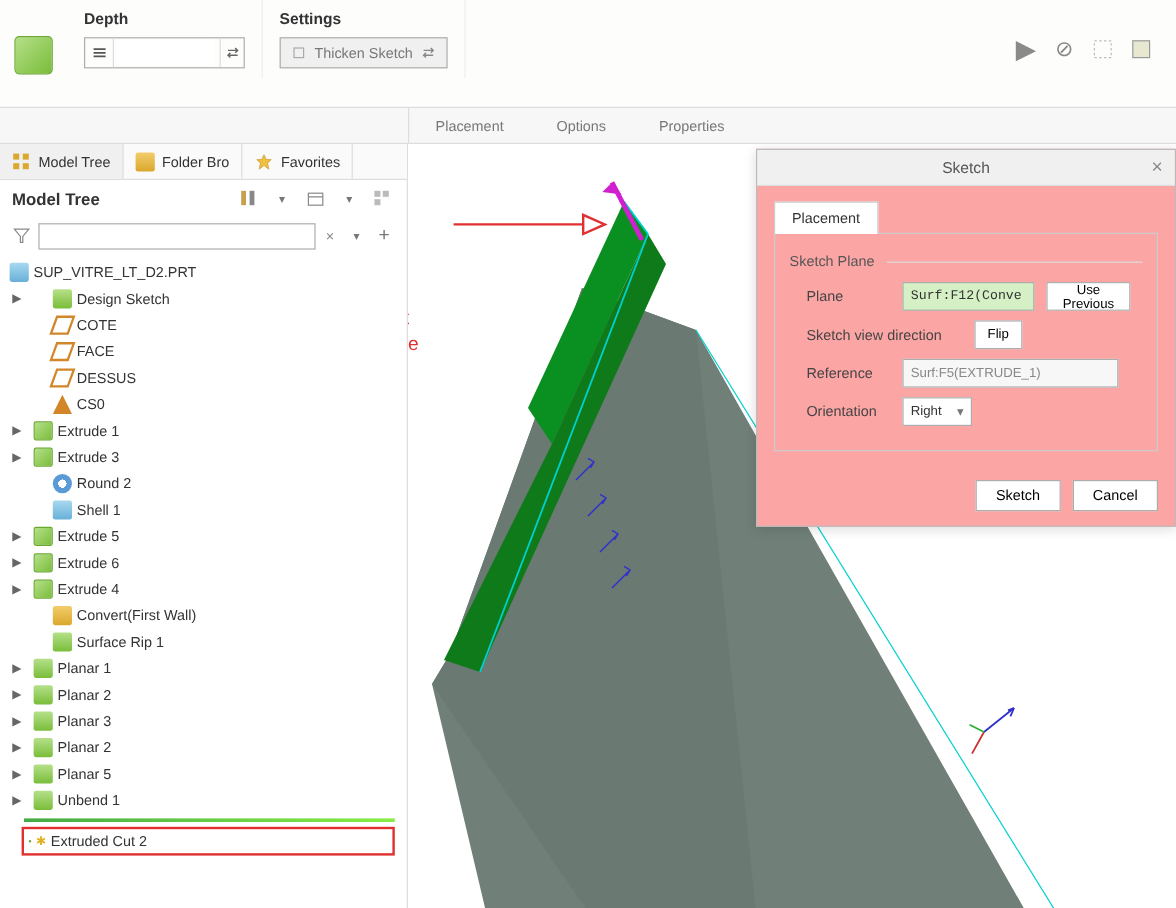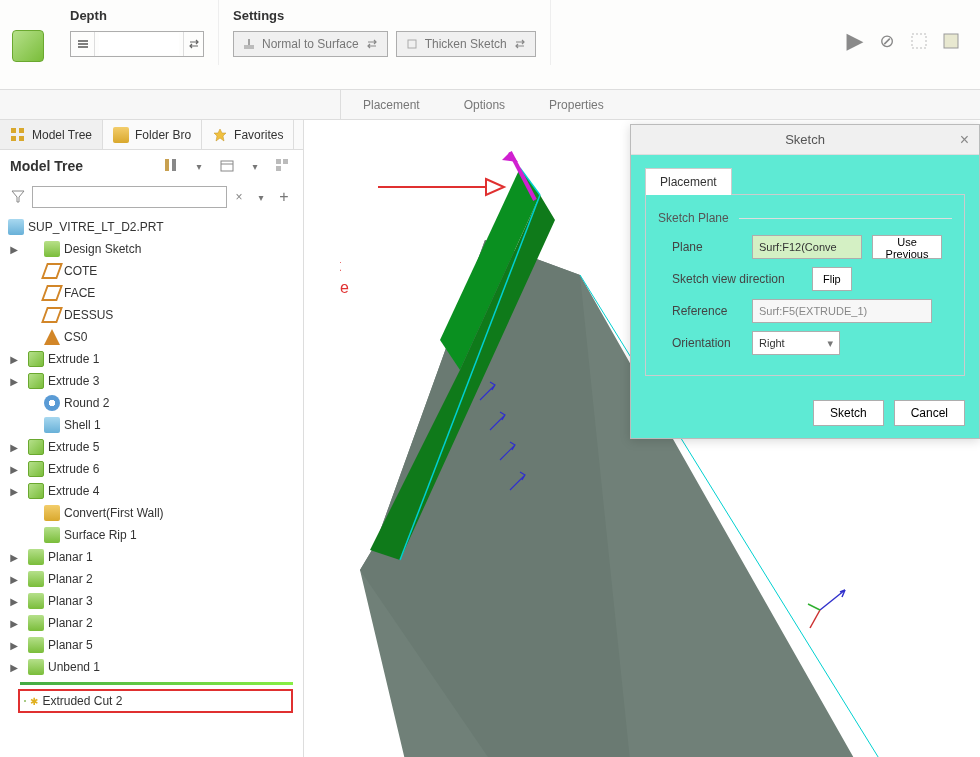--- a/index.html
+++ b/index.html
@@ -24,21 +24,21 @@
 .right-tools .ricn { width: 22px; height: 22px; display: flex; align-items: center; justify-content: center; color: #888; font-size: 18px; }
 .right-tools .play { color: #8a8a8a; font-size: 22px; }
 
 
 .subtab-row { height: 30px; background: #f7f7f7; display: flex; align-items: center; border-bottom: 1px solid #ddd; }
 .subtab-row .spacer { width: 340px; }
 .subtab-row .subtab { padding: 0 22px; height: 100%; display: flex; align-items: center; color: #777; cursor: pointer; }
 .subtab-row .subtab.first { border-left: 1px solid #ddd; }
 
 
-.left-panel { position: absolute; left: 0; top: 120px; width: 304px; bottom: 0; background: #fff; border-right: 1px solid #ddd; }
+.left-panel { position: absolute; left: 0; top: 120px; width: 340px; bottom: 0; background: #fff; border-right: 1px solid #ddd; }
 .panel-tabs { display: flex; background: #fafafa; border-bottom: 1px solid #ddd; height: 30px; }
 .panel-tabs .ptab { display: flex; align-items: center; gap: 6px; padding: 0 10px; font-size: 12px; border-right: 1px solid #ddd; color: #333; }
 .panel-tabs .ptab:first-child { background: #f0f0f0; }
 .ptab .ticon { width: 16px; height: 16px; }
 .ticon.folder { background: linear-gradient(#f3cd6b,#d9a82d); border-radius: 2px; }
 
 .tree-header { display: flex; align-items: center; padding: 6px 10px; gap: 8px; }
 .tree-title { font-weight: bold; font-size: 14px; flex: 1; }
 .th-icon { width: 20px; height: 20px; display: flex; align-items: center; justify-content: center; color: #777; font-size: 10px; }
 
@@ -69,36 +69,36 @@
 .insert-line { height: 3px; background: linear-gradient(to right, #4a4 0, #8e4 100%); margin: 4px 10px 4px 20px; }
 
 .current-feat { display: flex; align-items: center; gap: 4px; height: 24px; border: 2px solid #e03030; margin: 2px 10px 2px 18px; padding: 0 4px; }
 .current-feat .star { color: #e0b020; font-size: 10px; }
 
 
 .viewport { position: absolute; left: 340px; right: 0; top: 120px; bottom: 0; background: #fff; overflow: hidden; }
 .annotation { position: absolute; left: -128px; top: 135px; color: #e03030; font-size: 16px; line-height: 1.4; font-family: Calibri, Arial, sans-serif; }
 
 
-.dialog { position: absolute; right: 0; top: 4px; width: 350px; background: #5eead4; border: 1px solid #bbb; box-shadow: 0 2px 10px rgba(0,0,0,.15); }
+.dialog { position: absolute; right: 0; top: 4px; width: 350px; background: #fca5a5; border: 1px solid #bbb; box-shadow: 0 2px 10px rgba(0,0,0,.15); }
 .dialog-title { display: flex; align-items: center; justify-content: center; height: 30px; background: #f0f0f0; border-bottom: 1px solid #ddd; font-size: 13px; color: #555; position: relative; }
 .dialog-title .close { position: absolute; right: 10px; font-size: 16px; color: #888; cursor: pointer; }
 .dialog-body { padding: 12px 14px; }
 .dlg-tab { display: inline-block; padding: 6px 14px; border: 1px solid #ccc; border-bottom: none; background: #fff; font-size: 12px; position: relative; top: 1px; }
 .dlg-frame { border: 1px solid #ccc; padding: 12px; }
 .group-label { font-size: 12px; color: #555; margin: 4px 0 10px 0; display: flex; align-items: center; gap: 10px; }
 .group-label::after { content: ""; flex: 1; height: 1px; background: #ddd; }
 .field-row { display: flex; align-items: center; gap: 10px; margin: 8px 10px; }
 .field-row label { min-width: 70px; font-size: 12px; color: #444; }
 .field-row.indent { margin-left: 14px; }
 .inp { height: 24px; padding: 0 6px; border: 1px solid #adadad; font-size: 11px; }
-.inp.green { background: #d4f0c4; color: #333; width: 110px; }
+.inp.green { background: #d4f0c4; color: #333; width: 110px; font-family: Liberation Mono, monospace; }
 .inp.ref { background: #f7f7f7; color: #888; width: 180px; }
 .btn-sm { height: 24px; padding: 0 10px; border: 1px solid #adadad; background: #fff; font-size: 11px; cursor: pointer; }
-.sel { height: 24px; border: 1px solid #adadad; background: #fff; padding: 11px 6px; font-size: 11px; width: 88px; display: flex; align-items: center; justify-content: space-between; }
+.sel { height: 24px; border: 1px solid #adadad; background: #fff; padding: 11px 6px; font-size: 11px; width: 58px; display: flex; align-items: center; justify-content: space-between; }
 .sel::after { content: "▾"; color: #777; margin-left: 8px; }
 
 .dlg-btns { display: flex; justify-content: flex-end; gap: 10px; padding: 12px 14px; }
 .dlg-btns button { height: 26px; padding: 0 16px; border: 1px solid #adadad; background: #fff; font-size: 12px; cursor: pointer; }
 
 
 .arrow-ann { position: absolute; left: 36px; top: 55px; }
 .arrow-ann svg { overflow: visible; }
 </style>
 </head>
@@ -122,34 +122,20 @@
       <span class="arrows">
         <svg width="14" height="14">
             <path d="M3 5 L11 5 M9 3 L11 5 L9 7 M11 9 L3 9 M5 7 L3 9 L5 11" stroke="#666" stroke-width="1.2" fill="none"></path>
           </svg>
       </span>
     </div>
   </div>
   <div class="section">
     <div class="section-title">Settings</div>
     <div class="settings-buttons">
-      <div class="btn-grey">
-        <span class="mini-icon">
-          <svg width="14" height="14">
-              <rect x="2" y="8" width="10" height="4" fill="#bbb"></rect>
-              <line x1="7" y1="8" x2="7" y2="2" stroke="#888" stroke-width="1.5"></line>
-            </svg>
-        </span>
-        <span>Normal to Surface</span>
-        <span class="mini-icon">
-          <svg width="14" height="14">
-              <path d="M3 5 L11 5 M9 3 L11 5 L9 7 M11 9 L3 9 M5 7 L3 9 L5 11" stroke="#888" stroke-width="1.2" fill="none"></path>
-            </svg>
-        </span>
-      </div>
       <div class="btn-grey">
         <span class="mini-icon">
           <svg width="14" height="14">
               <rect x="3" y="3" width="8" height="8" stroke="#aaa" fill="none"></rect>
             </svg>
         </span>
         <span>Thicken Sketch</span>
         <span class="mini-icon">
           <svg width="14" height="14">
               <path d="M3 5 L11 5 M9 3 L11 5 L9 7 M11 9 L3 9 M5 7 L3 9 L5 11" stroke="#888" stroke-width="1.2" fill="none"></path>

